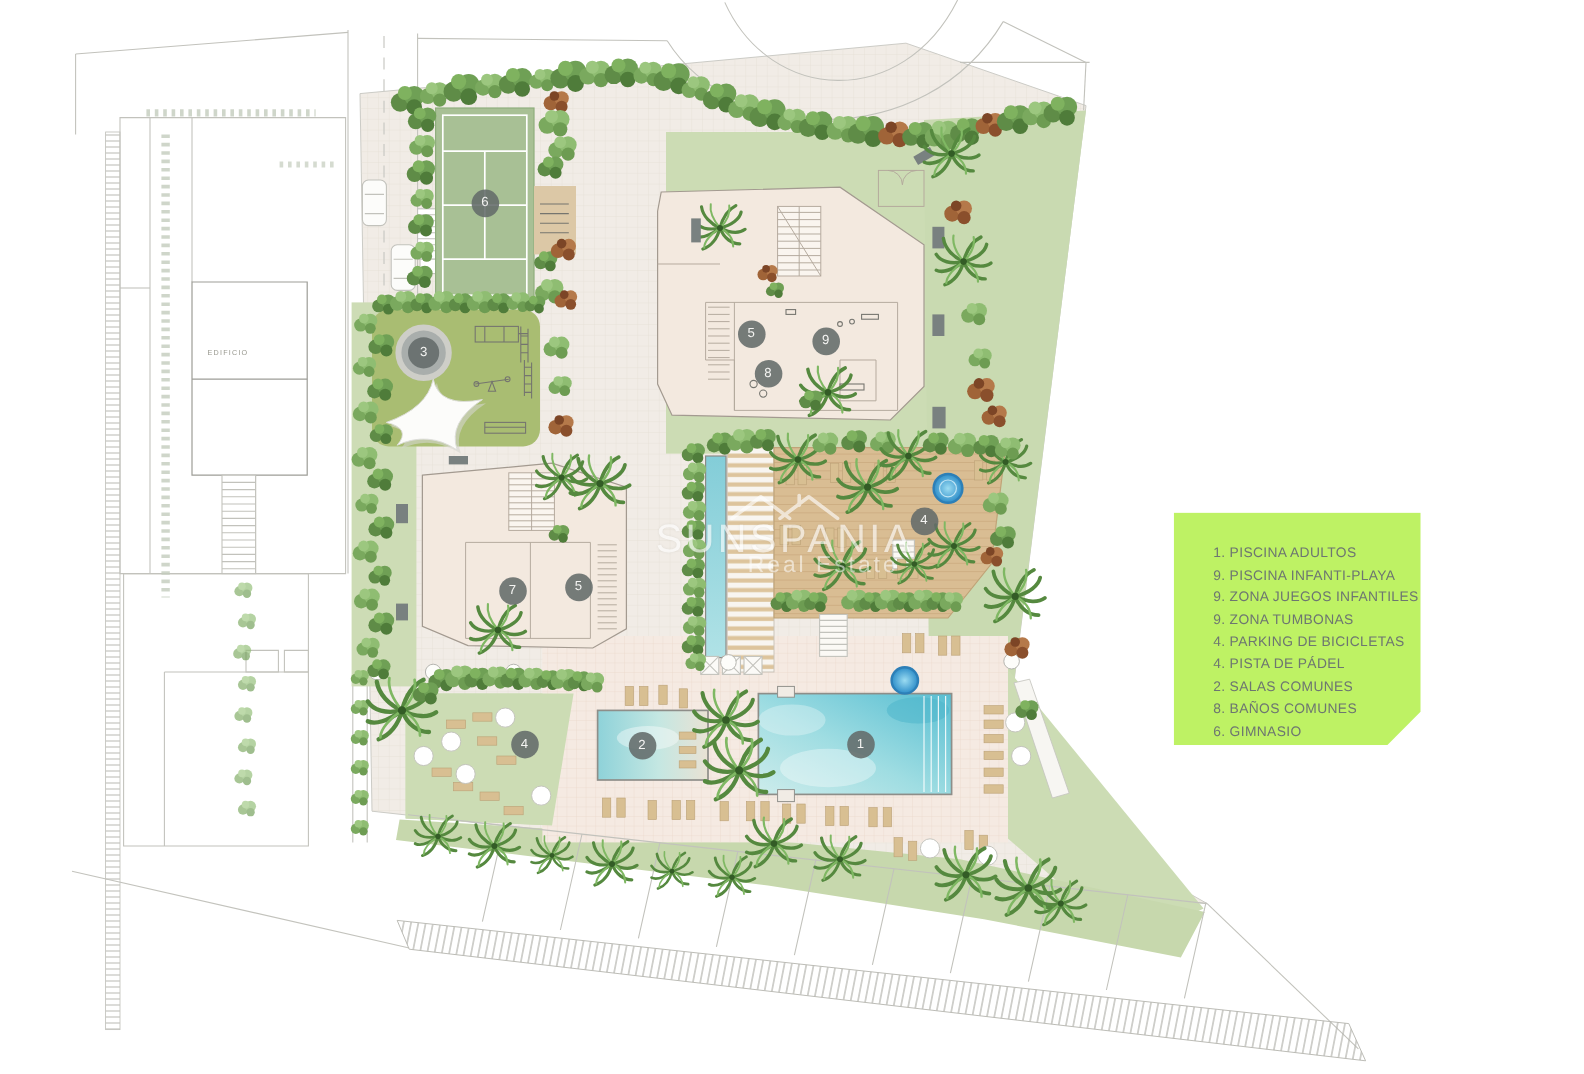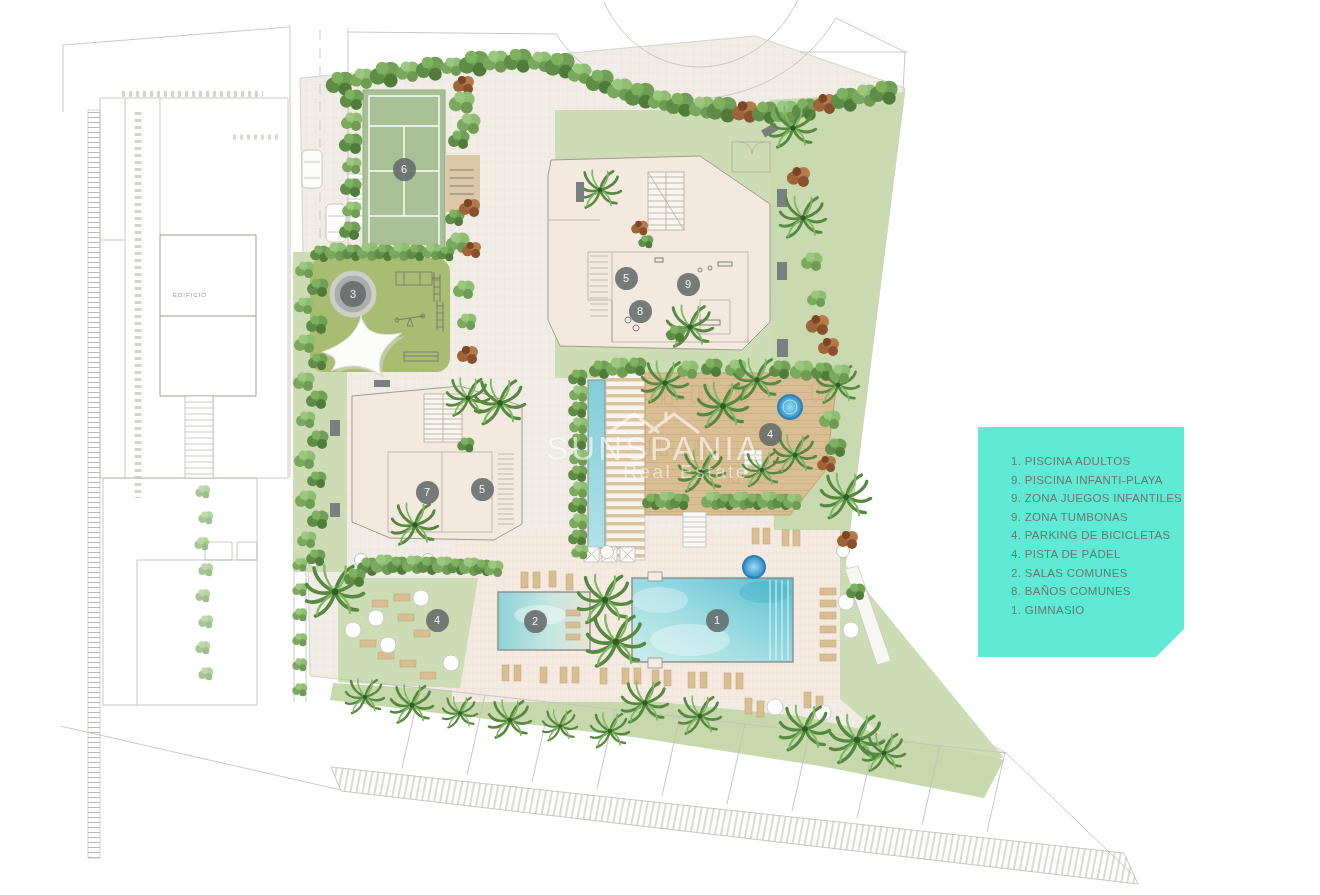--- a/index.html
+++ b/index.html
@@ -23,22 +23,22 @@
          font-size:6px;letter-spacing:1px;color:#98988f;z-index:5;}
   #watermark{position:absolute;left:538px;top:408px;width:232px;text-align:center;
          color:#ffffff;z-index:7;pointer-events:none;}
   #watermark .wm-roof{opacity:.62;margin:0 auto;}
   #watermark .wm-brand{font-size:33px;letter-spacing:3px;opacity:.62;
          font-weight:400;line-height:30px;text-shadow:0 0 2px rgba(120,120,110,.25);}
   #watermark .wm-tagline{font-size:19px;letter-spacing:2.5px;opacity:.55;
          padding-left:64px;line-height:15px;}
   #page-title{position:absolute;left:966px;top:360px;font-family:"Liberation Serif",serif;
          font-size:33px;color:#97a78e;letter-spacing:.5px;z-index:8;}
-  #legend-panel{position:absolute;left:978px;top:427px;width:206px;height:230px;
-         background:#5eead4;z-index:8;
+  #legend-panel{position:absolute;left:978px;top:427px;width:206px;height:194px;
+         background:#bef264;z-index:8;
          clip-path:polygon(0 0,100% 0,100% calc(100% - 28px),calc(100% - 28px) 100%,0 100%);}
   #legend-panel ul{list-style:none;margin:0;padding:25px 10px 16px 33px;}
   #legend-panel li{font-size:11.5px;line-height:18.6px;color:#6d7671;letter-spacing:.3px;
          white-space:nowrap;}
 </style>
 </head>
 <body>
 
 <div id="stage">
 
@@ -635,16 +635,16 @@
   <div id="legend-panel">
     <ul>
       <li>1. PISCINA ADULTOS</li>
       <li>9. PISCINA INFANTI-PLAYA</li>
       <li>9. ZONA JUEGOS INFANTILES</li>
       <li>9. ZONA TUMBONAS</li>
       <li>4. PARKING DE BICICLETAS</li>
       <li>4. PISTA DE PÁDEL</li>
       <li>2. SALAS COMUNES</li>
       <li>8. BAÑOS COMUNES</li>
-      <li>1. GIMNASIO</li>
+      <li>6. GIMNASIO</li>
     </ul>
   </div>
 </div>
 
 </body></html>

